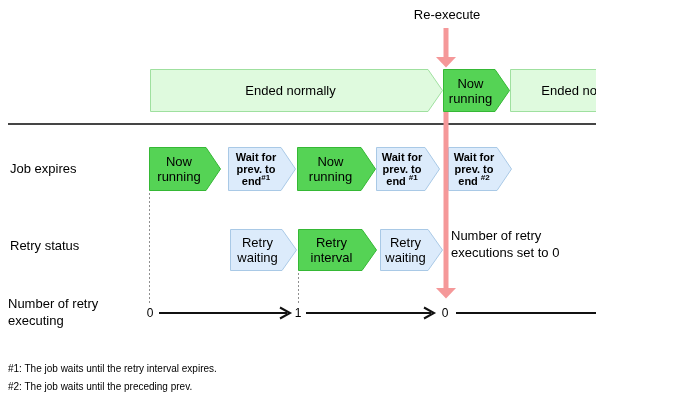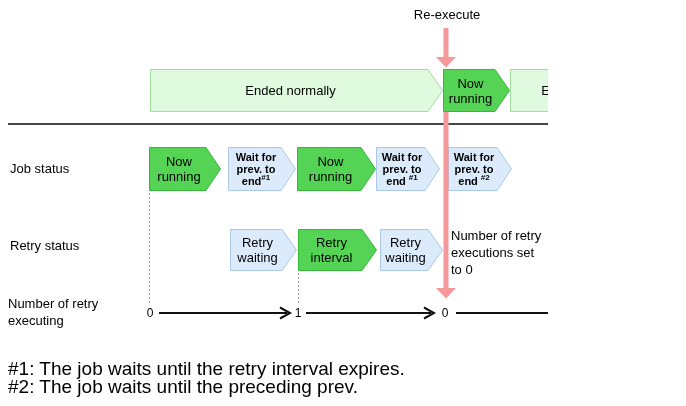--- a/index.html
+++ b/index.html
@@ -4,21 +4,21 @@
 <style>
   :root{
     --green-fill:#55d355; --green-border:#35b835;
     --light-green-fill:#dffade; --light-green-border:#9fe09f;
     --blue-fill:#dcebfb; --blue-border:#a9c9e6;
     --red-arrow:#f59899;
   }
   html,body{margin:0;padding:0;background:#fff;}
   #canvas{
     position:relative;width:548px;height:406px;background:#fff;
-    font-family:"Liberation Sans",sans-serif;color:#000;overflow:hidden;
+    font-family:"Liberation Sans",sans-serif;color:#000;overflow:hidden;padding-left:48px;
   }
   #overlay{position:absolute;left:0;top:0;z-index:5;pointer-events:none;}
   .rowlabel{position:absolute;font-size:13px;line-height:16px;white-space:nowrap;z-index:2;}
   .arrowbox{position:absolute;z-index:2;}
   .arrowbox svg{position:absolute;left:0;top:0;display:block;}
   .green   polygon{fill:var(--green-fill);stroke:var(--green-border);stroke-width:1;}
   .lgreen  polygon{fill:var(--light-green-fill);stroke:var(--light-green-border);stroke-width:1;}
   .blue    polygon{fill:var(--blue-fill);stroke:var(--blue-border);stroke-width:1;}
   .txt{
     position:absolute;left:0;top:0;right:12px;bottom:0;z-index:3;
@@ -26,21 +26,21 @@
     font-size:13px;line-height:15px;text-align:center;white-space:nowrap;
   }
   .txt.small{font-size:11px;line-height:12px;font-weight:bold;}
   .txt sup{font-size:8px;line-height:0;vertical-align:super;}
   .txt sup.sp{margin-left:3px;}
   .tick{position:absolute;font-size:12px;z-index:2;transform:translateX(-50%);}
   #reexecute-label{position:absolute;left:447px;top:7px;transform:translateX(-50%);
     font-size:13px;white-space:nowrap;z-index:2;}
   #retry-note{position:absolute;left:451px;top:227px;font-size:13px;line-height:17px;z-index:2;}
   #executions-label{position:absolute;left:8px;top:295px;font-size:13px;line-height:17px;z-index:2;}
-  #footnotes{position:absolute;left:8px;top:360px;font-size:19px;line-height:18px;z-index:2;}
+  #footnotes{position:absolute;left:8px;top:360px;font-size:10px;line-height:18px;z-index:2;}
 </style>
 </head>
 <body>
 
 <div id="canvas">
 
   <svg id="overlay" width="686" height="406" viewBox="0 0 686 406">
 
     <line x1="8" y1="124" x2="673" y2="124" stroke="#454545" stroke-width="2"></line>
 
@@ -62,21 +62,21 @@
     </g>
 
     <g fill="var(--red-arrow)">
       <rect x="443.5" y="112" width="5" height="177"></rect>
       <polygon points="436,288 456,288 446,298.5"></polygon>
     </g>
   </svg>
 
   <span id="reexecute-label">Re-execute</span>
 
-  <span class="rowlabel" style="left:10px;top:161px">Job status</span>
+  <span class="rowlabel" style="left:10px;top:161px">Job expires</span>
   <span class="rowlabel" style="left:10px;top:238px">Retry status</span>
   <div id="executions-label">
     <div>Number of retry</div>
     <div>executing</div>
   </div>
 
   <div class="arrowbox lgreen" style="left:150px;top:69px;width:293px;height:43px">
     <svg width="293" height="43">
         <polygon points="0.5,0.5 278,0.5 292.5,21.5 278,42.5 0.5,42.5"></polygon>
       </svg>

